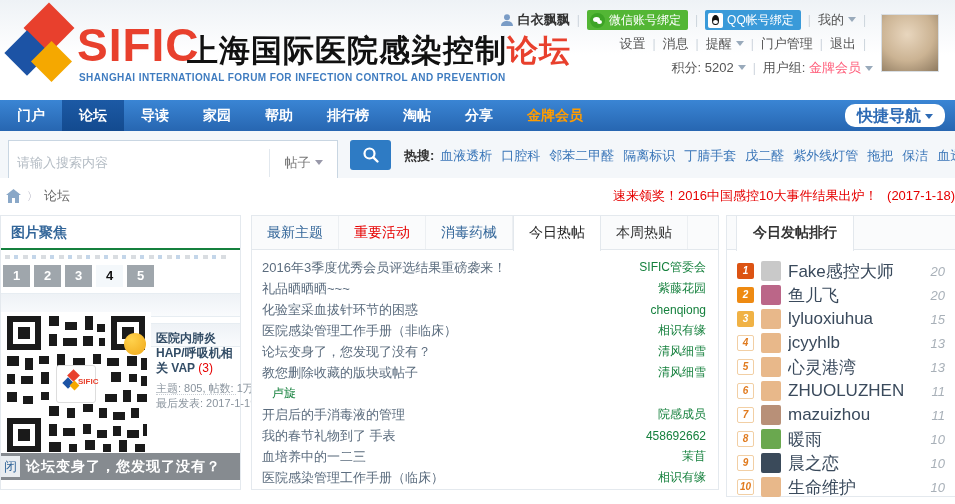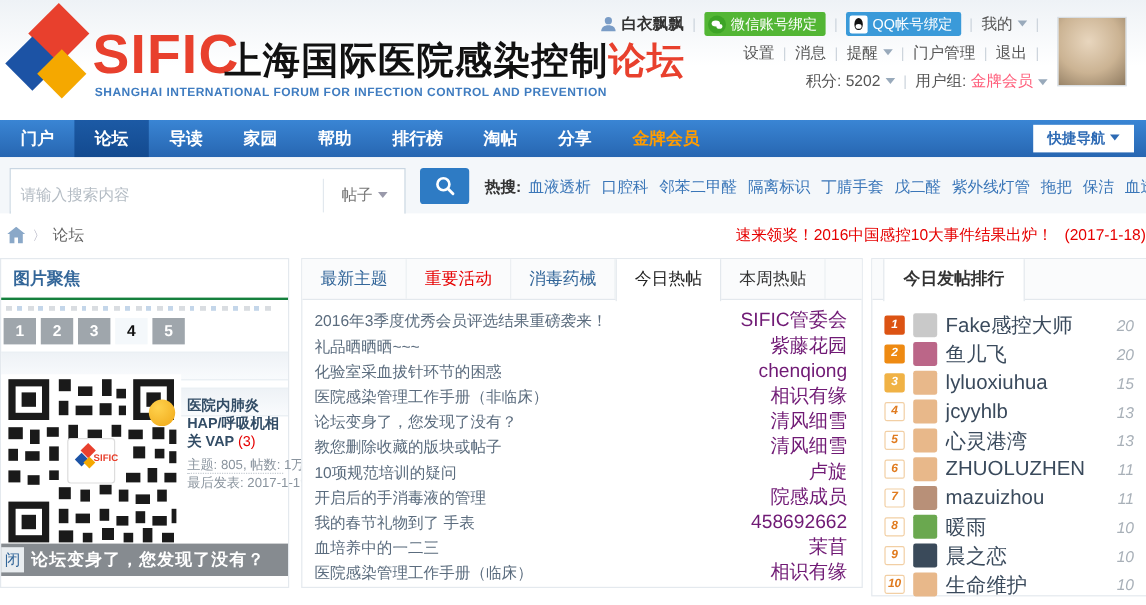--- a/index.html
+++ b/index.html
@@ -51,22 +51,22 @@
            background:radial-gradient(circle at 45% 35%, #e8d6be 0%, #cbb393 55%, #8e7a60 100%); cursor:pointer; }
 
   
   .nav { position:absolute; left:0; top:100px; width:955px; height:31px;
          background:linear-gradient(180deg,#3a85d4 0%,#2766b1 100%); }
   .nav ul { display:flex; list-style:none; height:31px;align-items:flex-end; }
   .nav li { padding:0 17px; line-height:31px; font-size:14px; font-weight:bold; color:#fff;
             cursor:pointer; white-space:nowrap; }
   .nav li.active { background:linear-gradient(180deg,#1c5aa5 0%,#134a8f 100%); }
   .nav li.highlight { color:#ff9c00; }
-  .quick-nav { position:absolute; right:10px; top:4px; height:23px; background:#fff; border-radius:0;
-            color:#2d6ab4; font-size:12px; font-weight:bold; line-height:23px; padding:0 12px; cursor:pointer; }
+  .quick-nav { position:absolute; right:10px; top:4px; height:23px; background:#fff; border-radius:10px;
+            color:#2d6ab4; font-size:16px; font-weight:bold; line-height:23px; padding:0 12px; cursor:pointer; }
   .quick-nav .caret { border-top-color:#2d6ab4; }
 
   
   .searchbar { position:absolute; left:0; top:131px; width:955px; height:47px; background:#f4f7fa; }
   .search-box { position:absolute; left:8px; top:9px; width:330px; height:45px; background:#fff;
             border:1px solid #c9d6e2; display:flex; align-items:center; }
   .search-box input { flex:1; border:0; outline:none; font-size:13px; color:#333; padding:0 8px;
             height:26px; font-family:inherit; }
   .search-box input::placeholder { color:#b4bcc4; }
   .type-select { width:68px; border-left:1px solid #e2e8ee; color:#777; font-size:13px; text-align:center;
@@ -132,21 +132,21 @@
   .tabs span { padding:0 15px; line-height:33px; font-size:14px; cursor:pointer; color:#369;
             border-right:1px solid #eceff2; }
   .tabs span.c-red { color:#e60000; }
   .tabs span.c-dark { color:#333; }
   .tabs span.active { background:#fff; color:#222; border-left:1px solid #e3e8ed;
             border-right:1px solid #e3e8ed; height:35px; }
   .thread-list { list-style:none; padding:7px 0 0; }
   .thread-list li { display:flex; align-items:center; height:21px; padding:0 12px 0 10px; }
   .t-title { flex:1; font-size:13px; color:#5b6c7e; text-decoration:none; white-space:nowrap;
             overflow:hidden; text-overflow:ellipsis; cursor:pointer; }
-  .t-author { font-size:16px; color:#701a75; text-decoration:none; margin-left:10px; cursor:pointer; }
+  .t-author { font-size:12px; color:#15803d; text-decoration:none; margin-left:10px; cursor:pointer; }
 
   
   .rank-head { display:flex; height:34px; background:#fafbfc; border-bottom:1px solid #e3e8ed; }
   .rank-head span { padding:0 16px; line-height:33px; font-size:14px; font-weight:bold; color:#333;
             background:#fff; border-left:1px solid #e3e8ed; border-right:1px solid #e3e8ed;
             margin-left:9px; height:35px; cursor:pointer; }
   .rank-list { list-style:none; padding:9px 0 0; }
   .rank-list li { display:flex; align-items:center; height:24px; padding:0 12px 0 10px; }
   .rbadge { width:17px; height:16px; font-size:10px; font-weight:bold; text-align:center;
             line-height:16px; border-radius:2px; flex:0 0 auto; }
@@ -431,21 +431,20 @@
           <a class="t-title">论坛变身了，您发现了没有？</a>
           <a class="t-author">清风细雪</a>
         </li>
 
         <li>
           <a class="t-title">教您删除收藏的版块或帖子</a>
           <a class="t-author">清风细雪</a>
         </li>
 
         <li>
-          <a class="t-title">10项规范培训的疑问</a>
           <a class="t-author">卢旋</a>
         </li>
 
         <li>
           <a class="t-title">开启后的手消毒液的管理</a>
           <a class="t-author">院感成员</a>
         </li>
 
         <li>
           <a class="t-title">我的春节礼物到了 手表</a>

